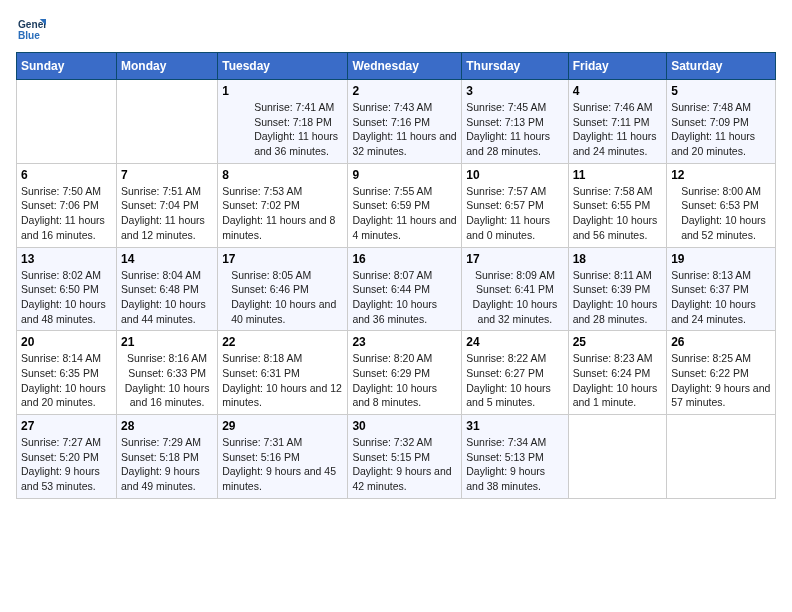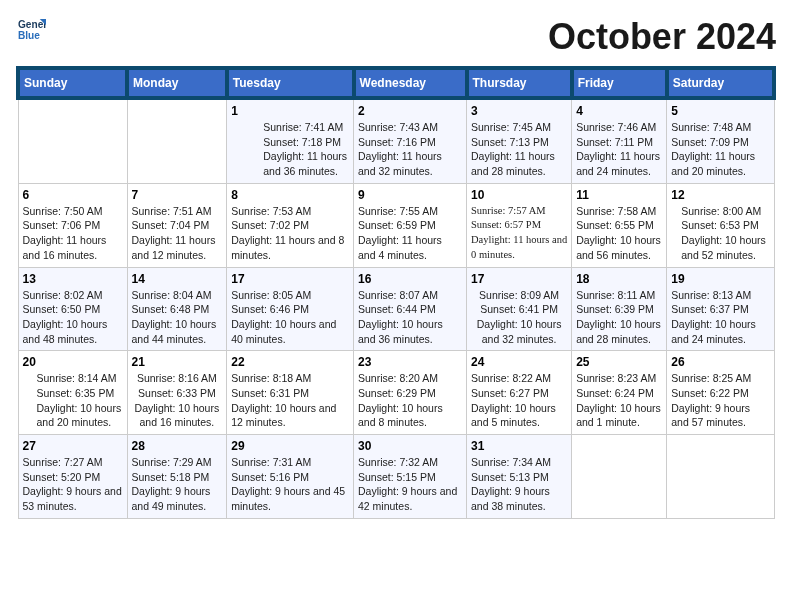--- a/index.html
+++ b/index.html
@@ -43,21 +43,21 @@
       border-collapse: collapse;
       font-size: 11px;
     }
     thead tr th {
       background-color: #3a6cc8;
       color: #fff;
       padding: 6px 4px;
       text-align: left;
       font-size: 12px;
       font-weight: bold;
-      border: 4px solid #0c4a6e;
+      border: 1px solid #0c4a6e;
     }
     tbody tr td {
       border: 1px solid #ccc;
       padding: 4px 4px;
       vertical-align: top;
       background: #fff;
       min-height: 70px;
     }
     tbody tr:nth-child(odd) td {
       background: #f5f7ff;
@@ -79,21 +79,20 @@
 
 <div class="header">
   <div class="logo">
     <svg class="logo-shape" viewBox="0 0 36 36">
       <text x="0" y="16" font-size="13" font-weight="bold" fill="#1a3a5c">General</text>
       <text x="0" y="30" font-size="13" font-weight="bold" fill="#2a6ebb">Blue</text>
       <polygon points="28,4 36,4 36,12" fill="#2a6ebb"></polygon>
     </svg>
   </div>
   <div class="title-block">
-    <div class="month-title">October 2024</div>
   </div>
 </div>
 
 <table>
   <thead>
     <tr>
     <th>Sunday</th>
         <th>Monday</th>
         <th>Tuesday</th>
         <th>Wednesday</th>
@@ -157,21 +156,21 @@
 Daylight: 11 hours and 8 minutes.</div>
         </td>
         <td>
           <div class="day-number">9</div>
           <div class="day-info" style="white-space: pre-line;">Sunrise: 7:55 AM
 Sunset: 6:59 PM
 Daylight: 11 hours and 4 minutes.</div>
         </td>
         <td>
           <div class="day-number">10</div>
-          <div class="day-info" style="white-space: pre-line; font-family: Liberation Serif, serif;">Sunrise: 7:57 AM
+          <div class="day-info" style="white-space: pre-line;">Sunrise: 7:57 AM
 Sunset: 6:57 PM
 Daylight: 11 hours and 0 minutes.</div>
         </td>
         <td>
           <div class="day-number">11</div>
           <div class="day-info" style="white-space: pre-line;">Sunrise: 7:58 AM
 Sunset: 6:55 PM
 Daylight: 10 hours and 56 minutes.</div>
         </td>
         <td>
@@ -189,21 +188,21 @@
 Daylight: 10 hours and 48 minutes.</div>
         </td>
         <td>
           <div class="day-number">14</div>
           <div class="day-info" style="white-space: pre-line;">Sunrise: 8:04 AM
 Sunset: 6:48 PM
 Daylight: 10 hours and 44 minutes.</div>
         </td>
         <td>
           <div class="day-number">17</div>
-          <div class="day-info" style="white-space: pre-line;">Sunrise: 8:05 AM
+          <div class="day-info" style="white-space: pre-line; margin-left: 9px;">Sunrise: 8:05 AM
 Sunset: 6:46 PM
 Daylight: 10 hours and 40 minutes.</div>
         </td>
         <td>
           <div class="day-number">16</div>
           <div class="day-info" style="white-space: pre-line;">Sunrise: 8:07 AM
 Sunset: 6:44 PM
 Daylight: 10 hours and 36 minutes.</div>
         </td>
         <td>
@@ -221,21 +220,21 @@
         <td>
           <div class="day-number">19</div>
           <div class="day-info" style="white-space: pre-line;">Sunrise: 8:13 AM
 Sunset: 6:37 PM
 Daylight: 10 hours and 24 minutes.</div>
         </td>
       </tr>
       <tr>
         <td>
           <div class="day-number">20</div>
-          <div class="day-info" style="white-space: pre-line; margin-left: 14px;">Sunrise: 8:14 AM
+          <div class="day-info" style="white-space: pre-line;">Sunrise: 8:14 AM
 Sunset: 6:35 PM
 Daylight: 10 hours and 20 minutes.</div>
         </td>
         <td>
           <div class="day-number">21</div>
           <div class="day-info" style="white-space: pre-line; text-align: center;">Sunrise: 8:16 AM
 Sunset: 6:33 PM
 Daylight: 10 hours and 16 minutes.</div>
         </td>
         <td>

